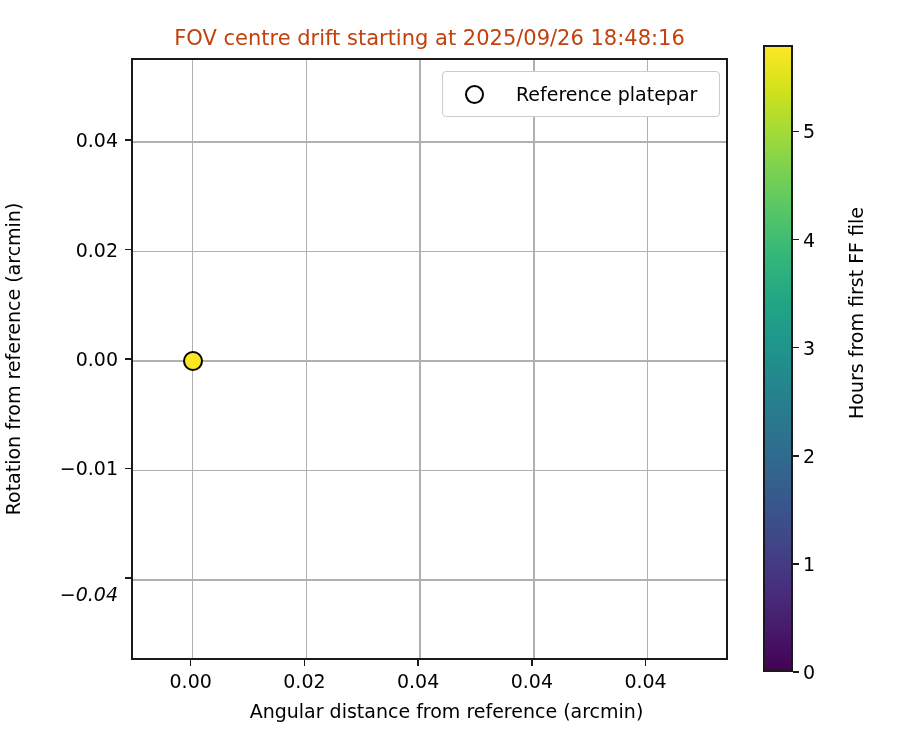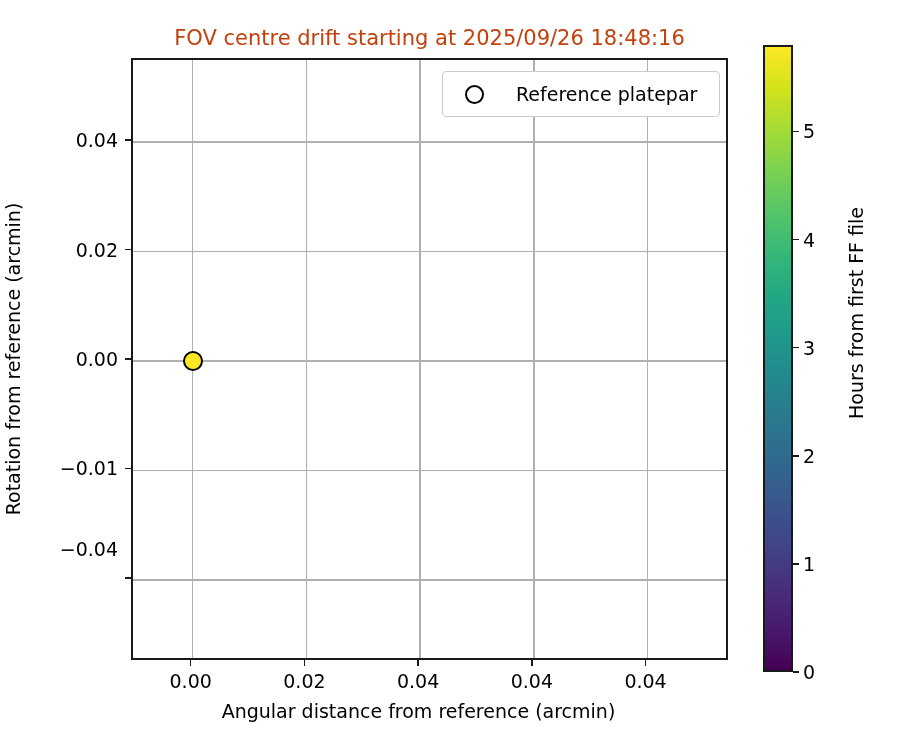--- a/index.html
+++ b/index.html
@@ -116,21 +116,21 @@
     text-align: right;
     font-size: 19px;
     line-height: 22px;
     margin-top: -11px;
     white-space: nowrap;
   }
 
   
   #xlabel {
     position: absolute;
-    left: 120px;
+    left: 148px;
     top: 700px;
     width: 597px;
     text-align: center;
     font-size: 19px;
     line-height: 23px;
     white-space: nowrap;
   }
   #ylabel {
     position: absolute;
     left: 0px;
@@ -254,21 +254,21 @@
       <div class="ticklabel-x" style="left: 304.414px;">0.02</div>
       <div class="tick-x" style="left: 418.129px;"></div>
       <div class="ticklabel-x" style="left: 418.129px;">0.04</div>
       <div class="tick-x" style="left: 531.843px;"></div>
       <div class="ticklabel-x" style="left: 531.843px;">0.04</div>
       <div class="tick-x" style="left: 645.557px;"></div>
       <div class="ticklabel-x" style="left: 645.557px;">0.04</div>
     </div>
   <div id="ticks-y">
       <div class="tick-y" style="top: 577.909px;"></div>
-      <div class="ticklabel-y" style="top: 549px;">−0.04</div>
+      <div class="ticklabel-y" style="top: 594px; font-style: italic;">−0.04</div>
       <div class="tick-y" style="top: 468.455px;"></div>
       <div class="ticklabel-y" style="top: 468.455px;">−0.01</div>
       <div class="tick-y" style="top: 359px;"></div>
       <div class="ticklabel-y" style="top: 359px;">0.00</div>
       <div class="tick-y" style="top: 249.545px;"></div>
       <div class="ticklabel-y" style="top: 249.545px;">0.02</div>
       <div class="tick-y" style="top: 140.091px;"></div>
       <div class="ticklabel-y" style="top: 140.091px;">0.04</div>
     </div>
 

